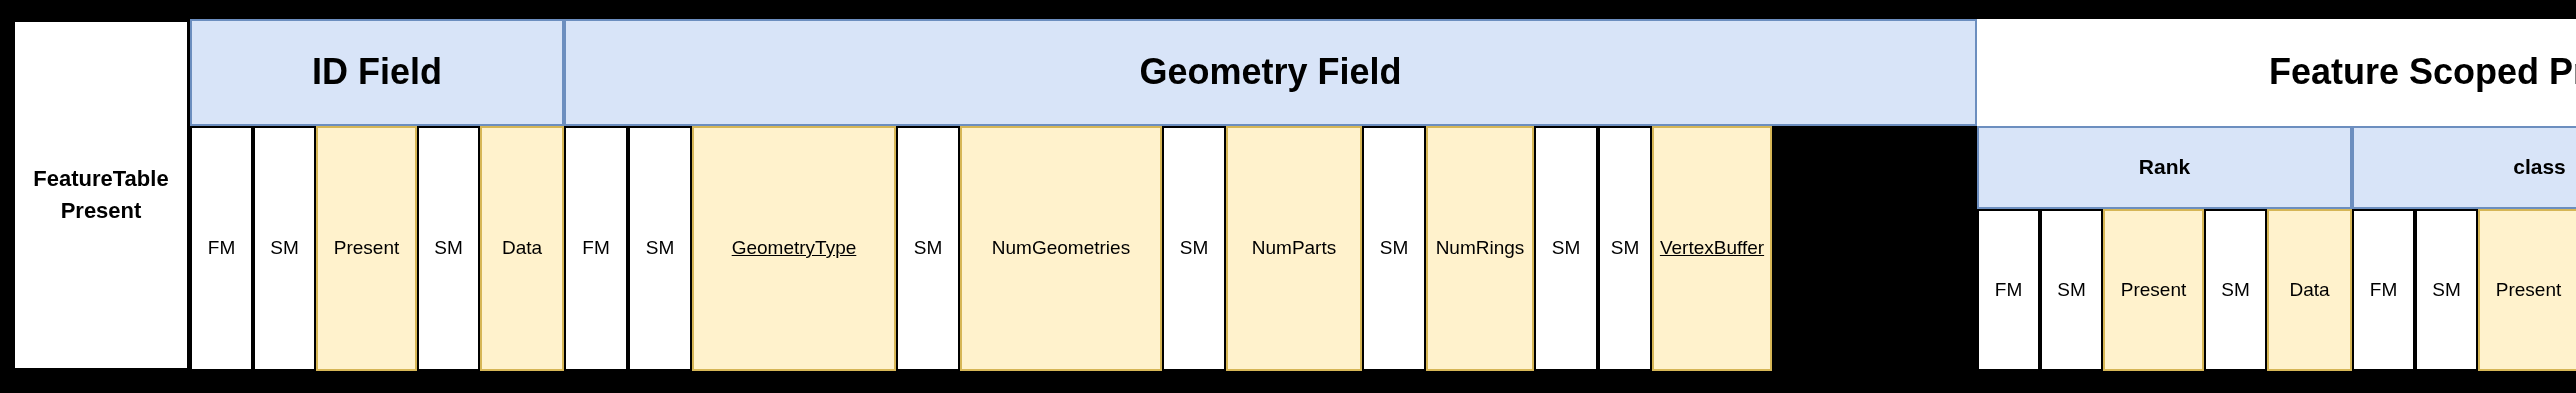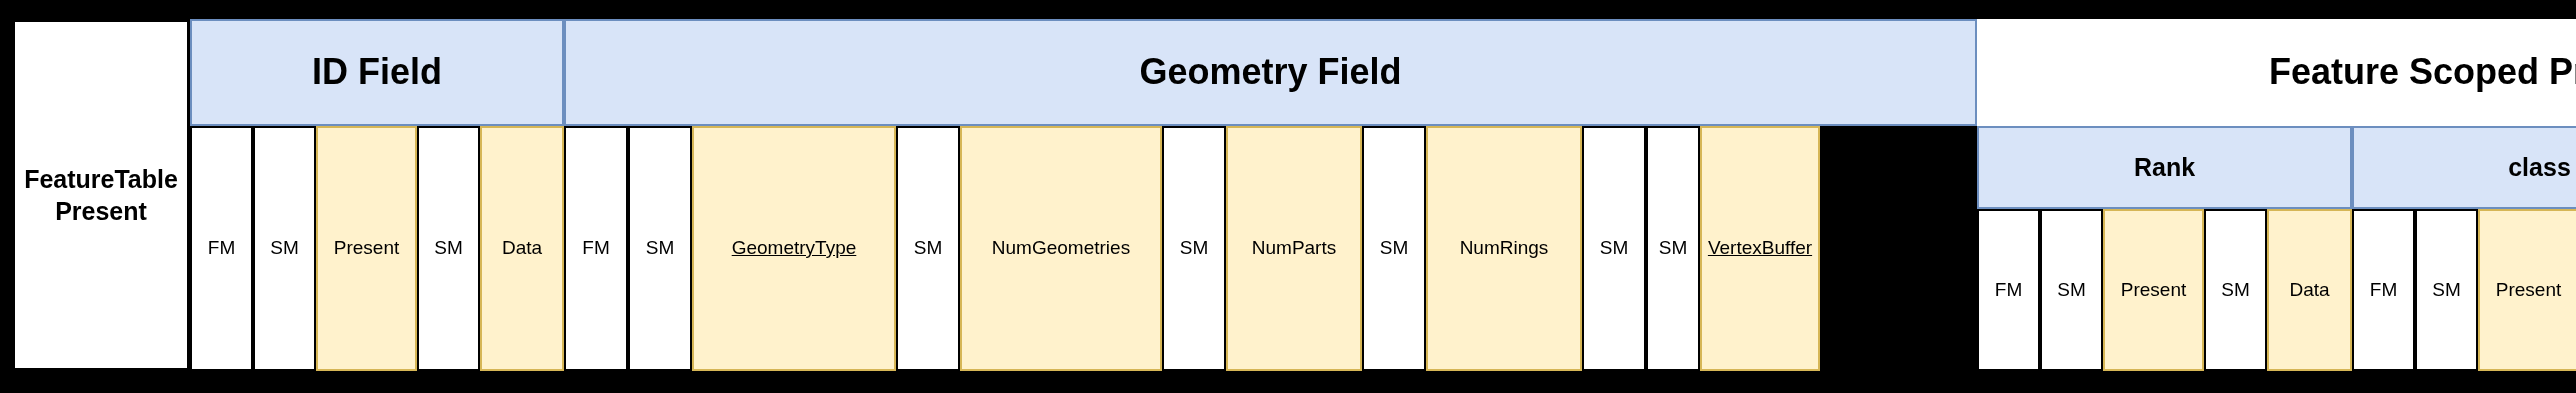--- a/index.html
+++ b/index.html
@@ -27,21 +27,21 @@
   .metadata-box {
     width: 178px;
     height: 352px;
     background: var(--cell-white-fill, #fff);
     border: 3.6px solid var(--cell-white-stroke, #000);
     display: flex;
     flex-direction: column;
     align-items: center;
     justify-content: center;
     font-weight: bold;
-    font-size: 25px;
+    font-size: 22px;
     line-height: 32px;
     text-align: center;
     flex-shrink: 0;
   }
   
   .group {
     display: flex;
     flex-direction: column;
     flex-shrink: 0;
   }
@@ -92,27 +92,27 @@
     flex-shrink: 0;
   }
   .subgroup-header {
     height: 83px;
     background: var(--header-fill, #D8E4F8);
     border: 2.1px solid var(--header-stroke, #6C8EBF);
     display: flex;
     align-items: center;
     justify-content: center;
     font-weight: bold;
-    font-size: 25px;
+    font-size: 21px;
     white-space: nowrap;
   }
   .w122 { width: 63px; } .w124 { width: 64px; } .w104 { width: 54px; }
   .w164 { width: 84px; } .w165 { width: 85px; }
   .w196 { width: 101px; } .w197 { width: 101px; }
-  .w256 { width: 156px; } .w264 { width: 120px; text-decoration: underline; } .w280 { width: 136px; }
+  .w256 { width: 108px; } .w264 { width: 120px; text-decoration: underline; } .w280 { width: 136px; }
   .w344 { width: 177px; } .w358 { width: 204px; text-decoration: underline; } .w392 { width: 202px; }
 </style>
 </head>
 <body>
 
 <div class="canvas">
   <div class="content">
 
     <div class="metadata-box">
       <div>FeatureTable</div>

